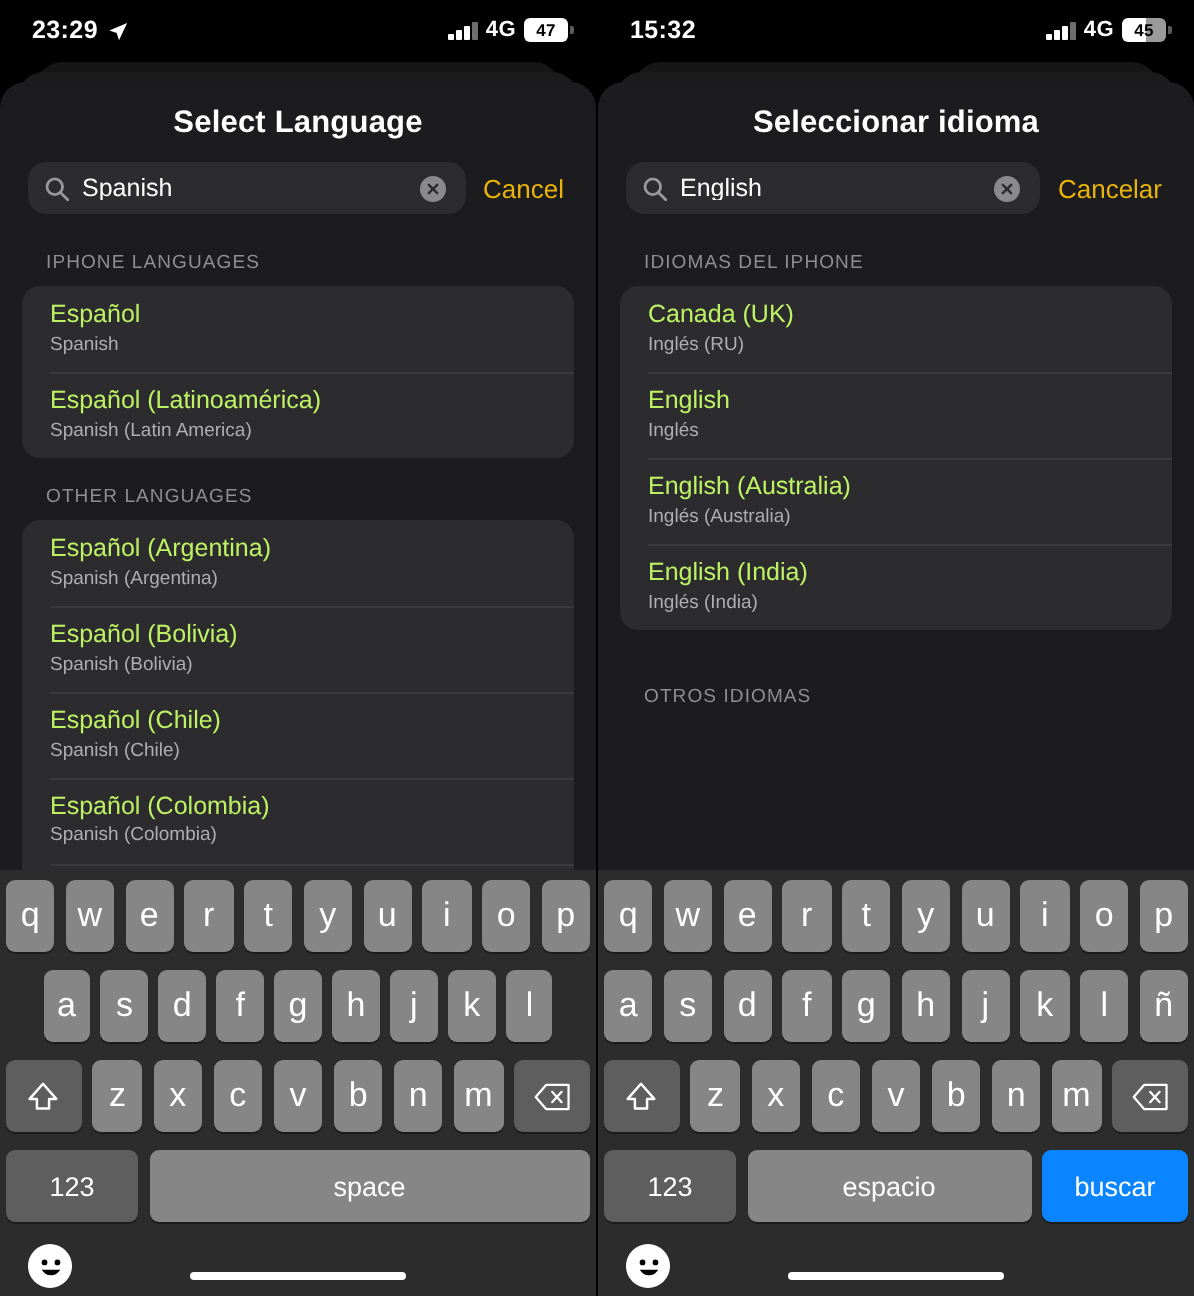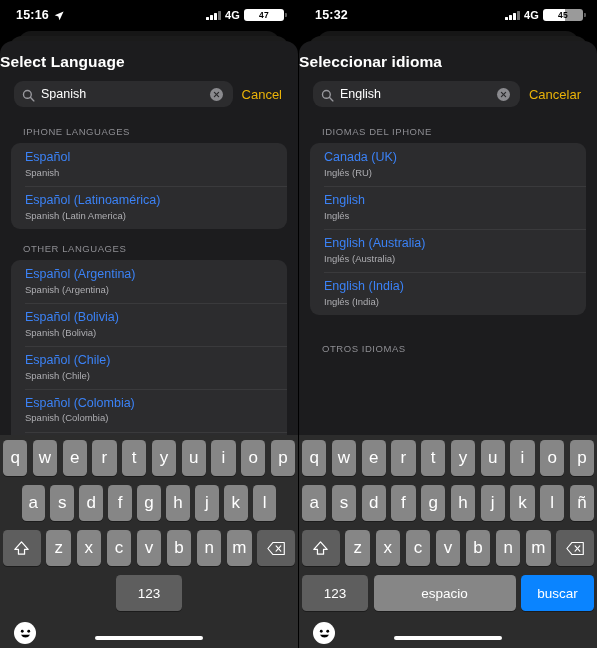--- a/index.html
+++ b/index.html
@@ -32,21 +32,21 @@
   .loc-arrow{ display:inline-block; width:10px; height:10px; }
   .sb-right{ display:flex; align-items:center; gap:4px; }
   .bars{ display:flex; align-items:flex-end; gap:1.5px; height:10px; }
   .bars i{ display:block; width:2.5px; background:#fff; border-radius:.5px; }
   .bars i.b1{ height:3.5px; }
   .bars i.b2{ height:5.5px; }
   .bars i.b3{ height:7.5px; }
   .bars i.b4{ height:9.5px; background:#6e6e6e; }
   .net{ font-size:11px; font-weight:700; }
   .batt{
-    position:relative; width:40px; height:11.5px;
+    position:relative; width:22px; height:11.5px;
     background:#fff; border-radius:3px;
     display:flex; align-items:center; justify-content:center;
   }
   .batt span{ color:#000; font-size:8.5px; font-weight:800; line-height:1; }
   .batt:after{
     content:""; position:absolute; right:-3px; top:3.4px;
     width:1.8px; height:4.5px; background:#5a5a5a; border-radius:0 1px 1px 0;
   }
   .batt.partial{ background:linear-gradient(to right,#fff 0 55%, #9a9a9a 55% 100%); }
 
@@ -61,21 +61,21 @@
 
   
   .sheet{
     position:absolute; left:0; right:0; top:41px; bottom:0;
     background:#1c1c1e;
     border-radius:13px 13px 0 0;
     z-index:10;
     overflow:hidden;
   }
   .sheet-title{
-    color:#fff;
+    text-align:center; color:#fff;
     font-size:15.5px; font-weight:700;
     padding:12px 0 10px;
     letter-spacing:.1px;
   }
 
   
   .searchrow{
     display:flex; align-items:center; gap:9px;
     padding:0 14px 0 14px;
     margin-bottom:13px;
@@ -125,21 +125,21 @@
   }
   .row{
     padding:7px 0 7px 14px;
     position:relative;
   }
   .row + .row:before{
     content:""; position:absolute; top:0; left:14px; right:0;
     height:1px; background:#3a3a3c;
   }
   .row .primary{
-    color:#3b82f6; font-size:12.5px; line-height:1.25;
+    color:#bef264; font-size:12.5px; line-height:1.25;
   }
   .row .secondary{
     color:#aeaeb2; font-size:9.5px; line-height:1.3; margin-top:1px;
   }
 
   
   .keyboard{
     position:absolute; left:0; right:0; bottom:0;
     height:213px;
     background:#2c2c2c;
@@ -194,21 +194,21 @@
 </style>
 </head>
 <body>
 
 <div class="screens">
 
   <div class="phone left">
 
     <div class="statusbar">
       <div class="sb-left">
-        <span>15:16</span>
+        <span>23:29</span>
         <span class="loc-arrow">
           <svg viewBox="0 0 12 12">
               <path d="M11.5 0.6 L0.8 5.1 L5.2 6.6 L6.6 11 Z" fill="#fff"></path>
             </svg>
         </span>
       </div>
       <div class="sb-right">
         <span class="bars">
           <i class="b1"></i>
             <i class="b2"></i>
@@ -328,20 +328,21 @@
         <div class="key dark wide">
           <svg viewBox="0 0 22 18">
               <path d="M7 2 H20 V16 H7 L1 9 Z" fill="none" stroke="#fff" stroke-width="1.3" stroke-linejoin="round"></path>
               <line x1="10.5" y1="6" x2="16" y2="12" stroke="#fff" stroke-width="1.3" stroke-linecap="round"></line>
               <line x1="16" y1="6" x2="10.5" y2="12" stroke="#fff" stroke-width="1.3" stroke-linecap="round"></line>
             </svg>
         </div>
       </div>
       <div class="krow r4">
         <div class="key num">123</div>
+        <div class="key space">space</div>
       </div>
       <div class="krow r5">
         <div class="emoji">
           <svg viewBox="0 0 20 20">
               <circle cx="10" cy="10" r="9" fill="#fff"></circle>
               <circle cx="6.6" cy="7.6" r="1.5" fill="#000"></circle>
               <circle cx="13.4" cy="7.6" r="1.5" fill="#000"></circle>
               <path d="M5.2 11.4 A5.4 5.4 0 0 0 14.8 11.4 Z" fill="#000"></path>
             </svg>
         </div>

